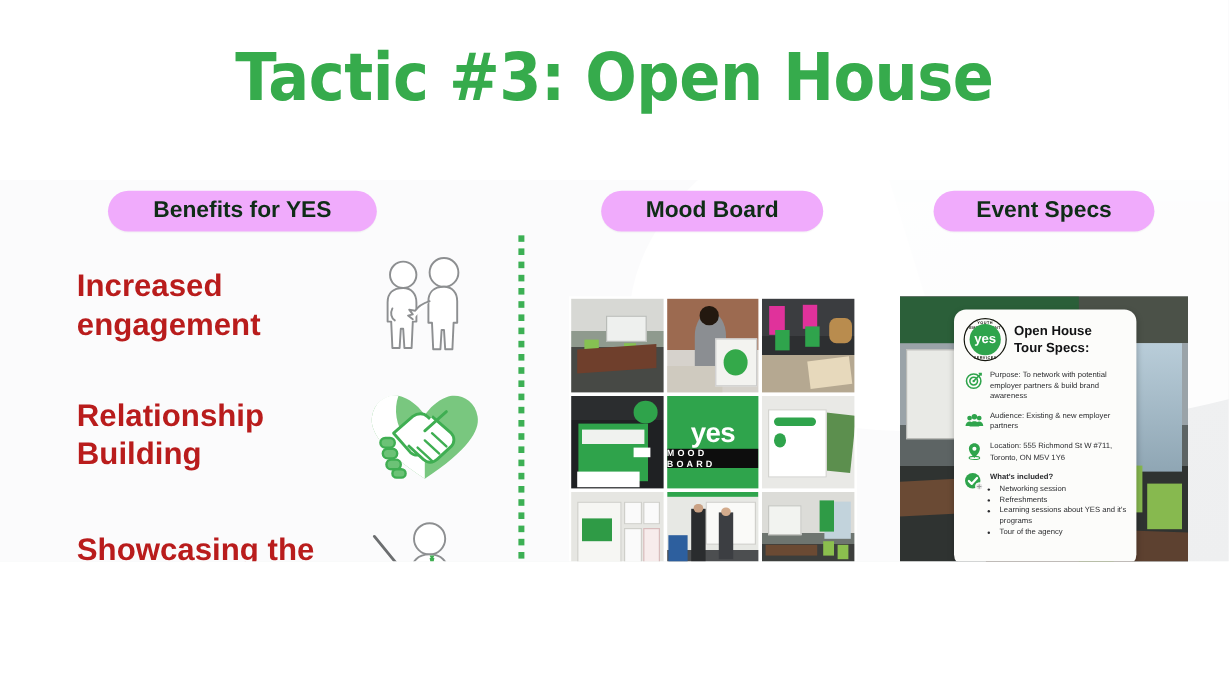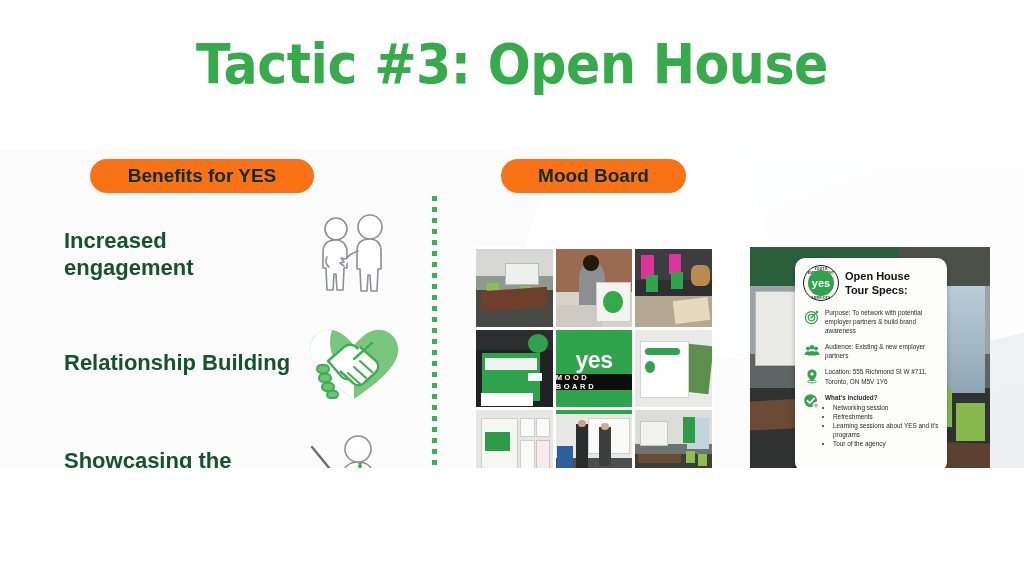--- a/index.html
+++ b/index.html
@@ -66,21 +66,21 @@
     letter-spacing: -0.5px;
     line-height: 1.05;
     transform: scaleX(0.92);
   }
 
   
   .pill {
     position: absolute;
     height: 34px;
     border-radius: 17px;
-    background: #f97316;
+    background: #f0abfc;
     color: #0f2d17;
     font-size: 19px;
     font-weight: bold;
     display: flex;
     align-items: center;
     justify-content: center;
     box-shadow: 0 1px 1px rgba(0,0,0,0.04);
     white-space: nowrap;
   }
   .pill-benefits { left: 90px; top: 159px; width: 224px; }
@@ -90,22 +90,22 @@
   
   .benefit-row {
     position: absolute;
     left: 64px;
     width: 360px;
     display: flex;
     align-items: center;
   }
   .benefit-row .label {
     width: 230px;
-    color: #14532d;
-    font-size: 22px;
+    color: #b91c1c;
+    font-size: 26px;
     font-weight: bold;
     line-height: 1.22;
   }
   .benefit-row .art {
     width: 120px;
     display: flex;
     align-items: center;
     justify-content: center;
   }
   .row-1 { top: 212px; height: 86px; }
@@ -323,20 +323,23 @@
   <div class="bg-white-band"></div>
   <div class="bg-soft-swoosh"></div>
 
   <div class="title">Tactic #3: Open House</div>
 
   <div class="pill pill-benefits">
     <span>Benefits for YES</span>
   </div>
   <div class="pill pill-mood">
     <span>Mood Board</span>
+  </div>
+  <div class="pill pill-specs">
+    <span>Event Specs</span>
   </div>
 
   <div class="benefit-row row-1">
     <div class="label">Increased engagement</div>
     <div class="art">
       <svg width="96" height="84" viewBox="0 0 96 84">
         <g fill="none" stroke="#8d8f91" stroke-width="1.6" stroke-linejoin="round" stroke-linecap="round">
           <circle cx="30" cy="16" r="11" fill="#ffffff"></circle>
           <path d="M30 27 c-9 0 -13 5 -13 12 l0 16 3 0 1 22 6 0 1 -16 2 0 1 16 6 0 1 -22 3 0 0 -16 c0 -7 -4 -12 -11 -12 z" fill="#ffffff"></path>
           <path d="M21 44 c-2 4 -1 8 2 10" fill="#ffffff"></path>

